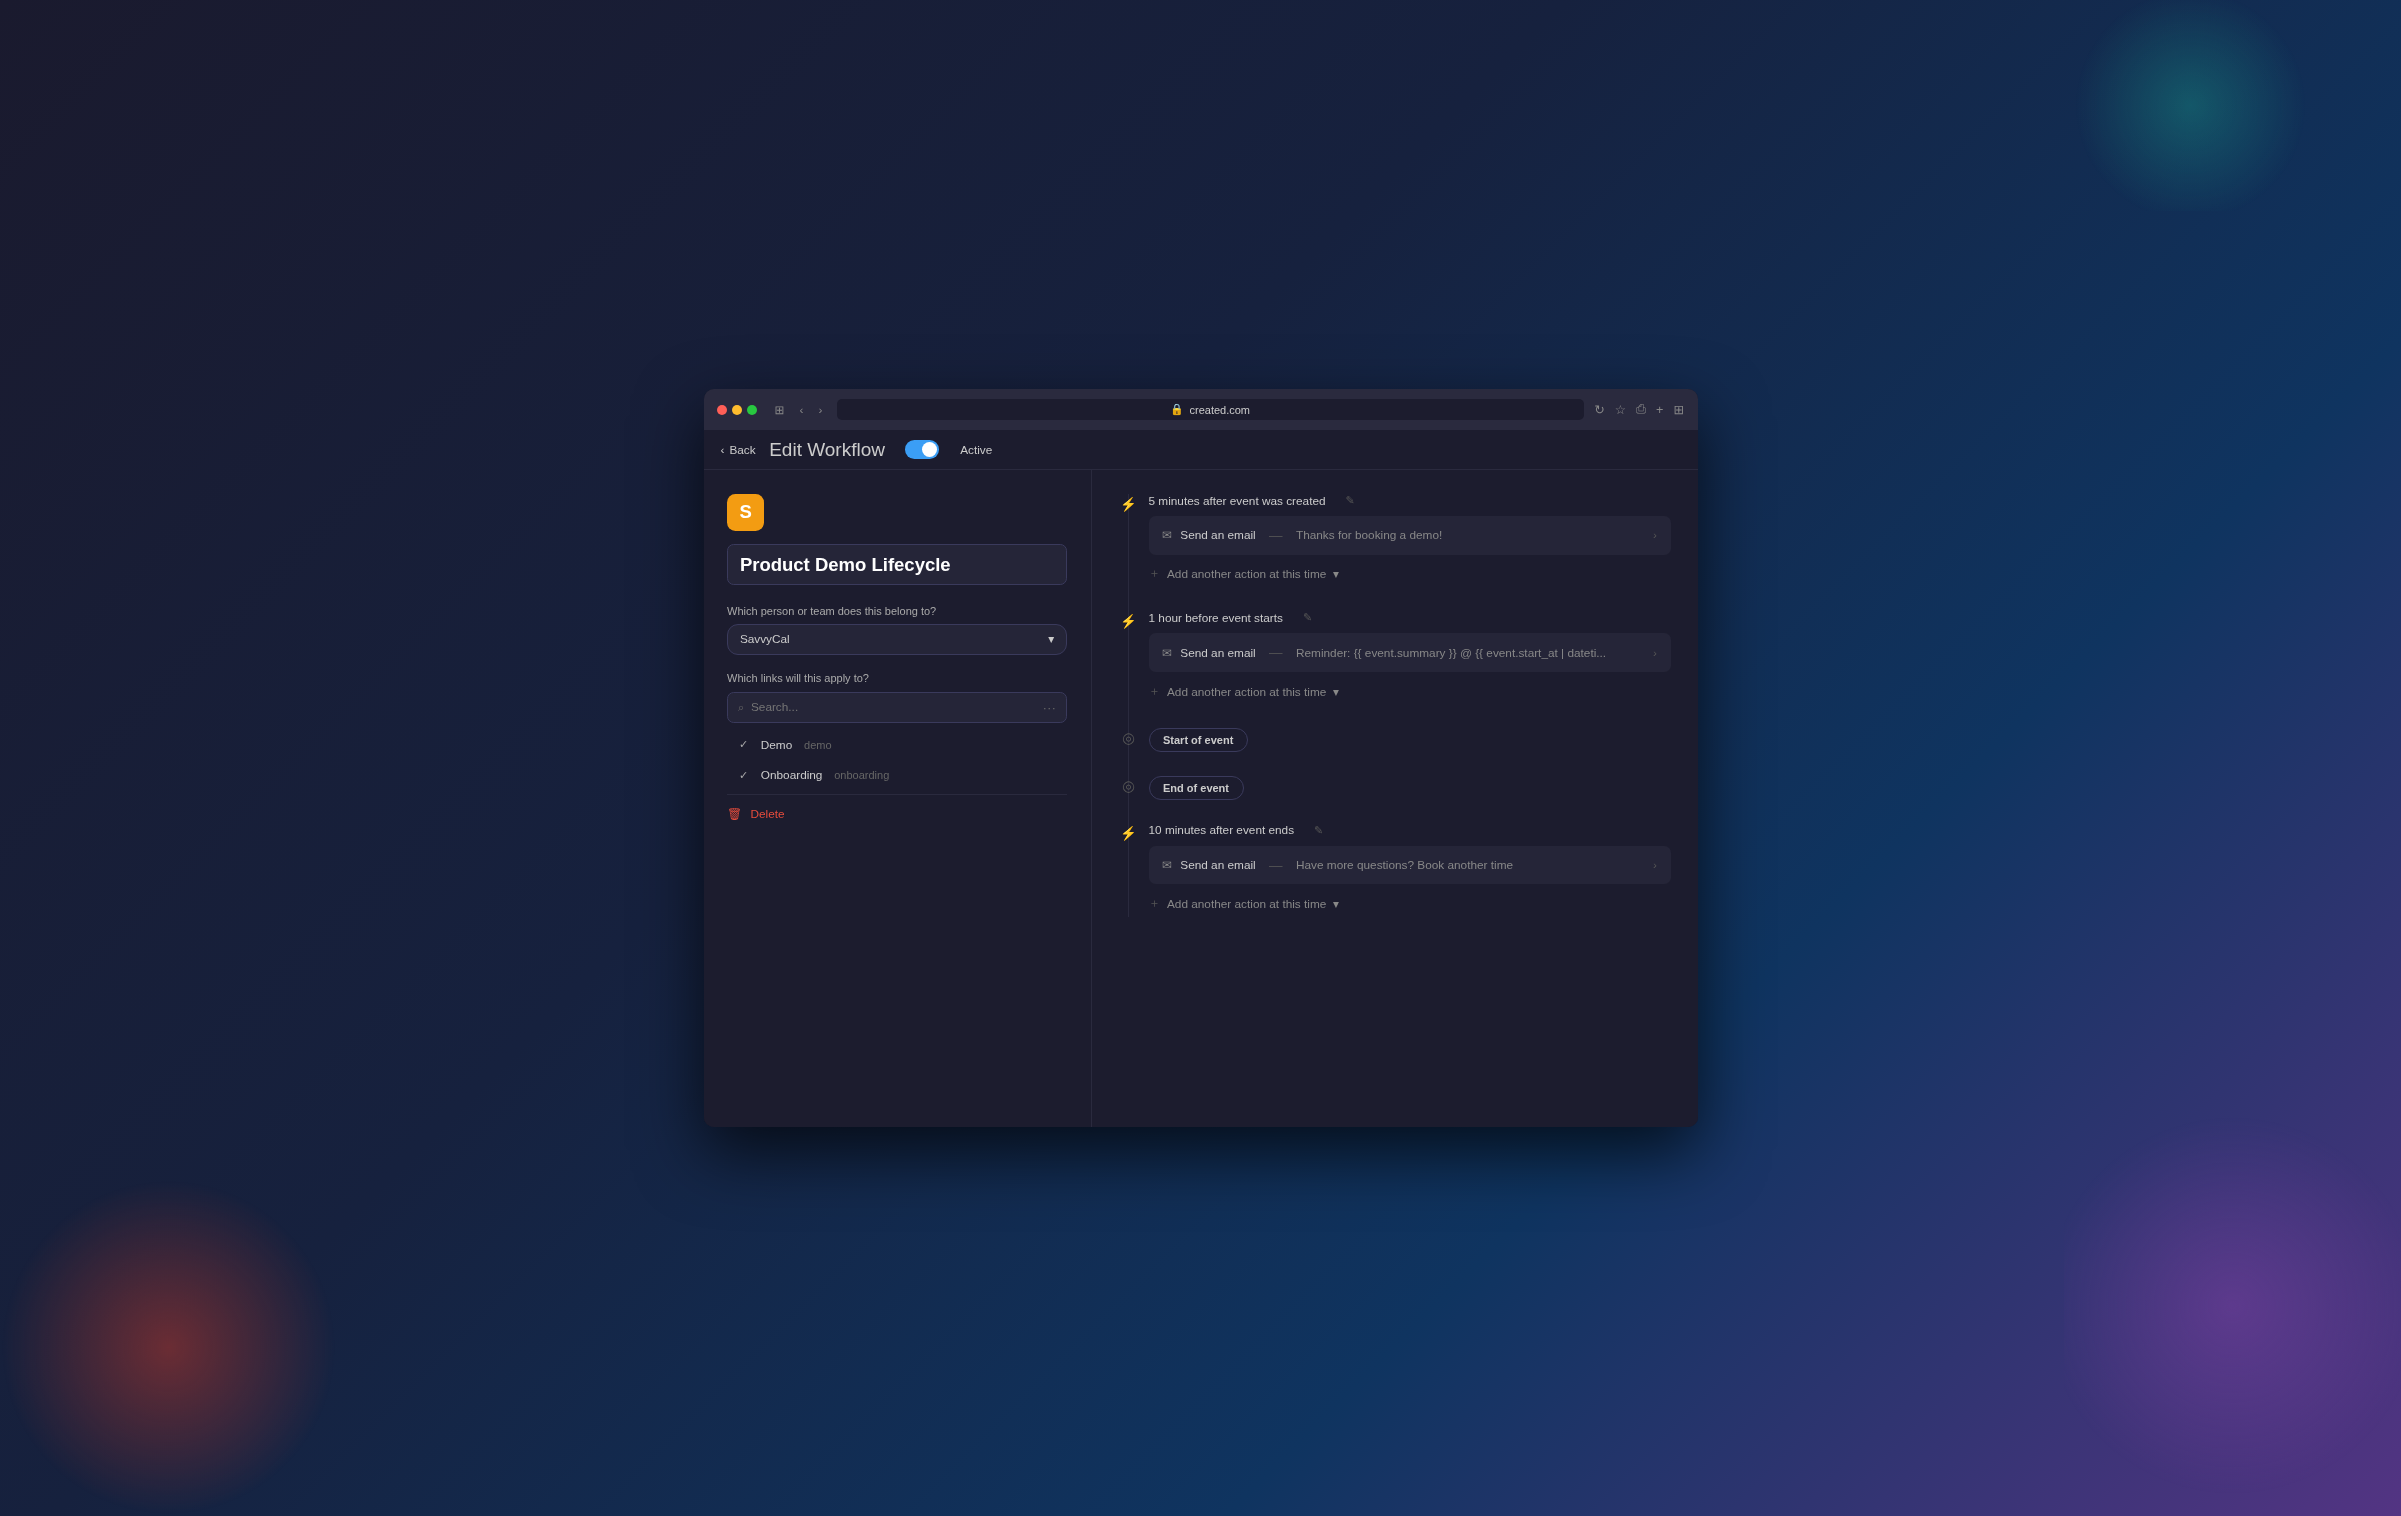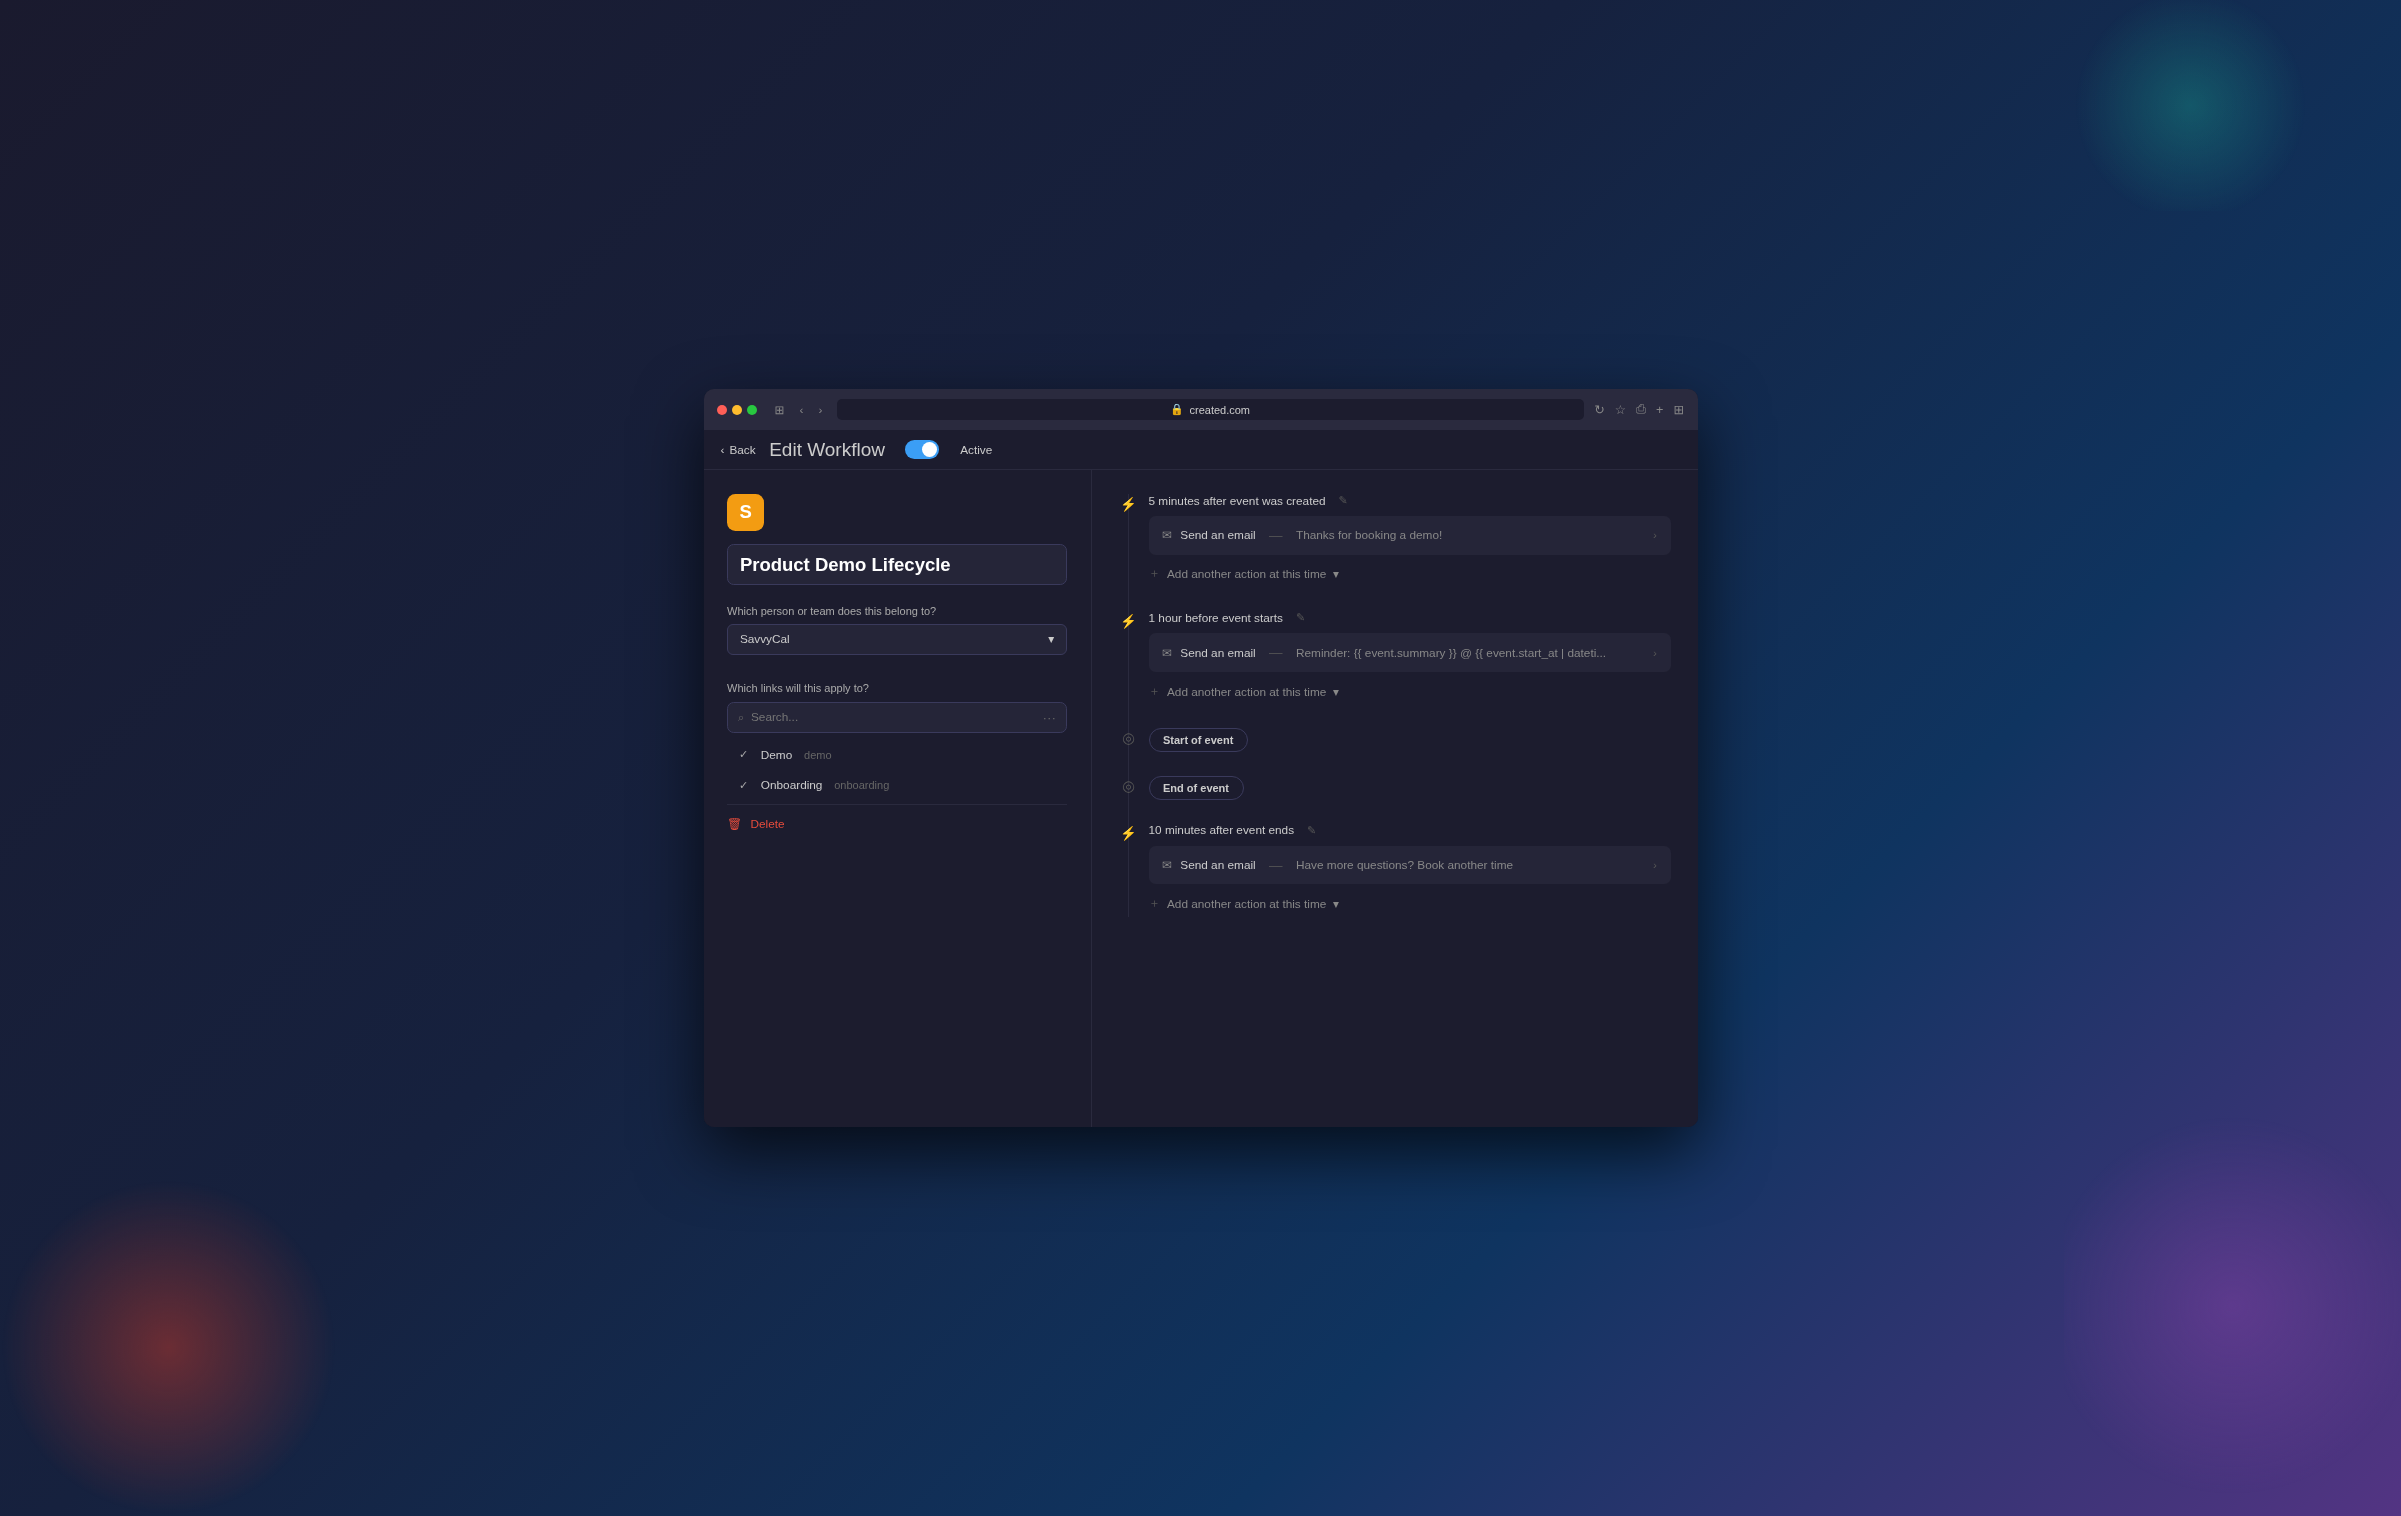--- a/index.html
+++ b/index.html
@@ -218,29 +218,29 @@
     .section-label {
       color: #aaa;
       font-size: 11px;
       margin-bottom: 6.7px;
     }
 
     .dropdown-select {
       width: 100%;
       background: #252538;
       border: 0.8px solid #3a3a5c;
-      border-radius: 6px;
+      border-radius: 11px;
       padding: 7.6px 11.8px;
       color: #ccc;
       font-size: 11.8px;
       display: flex;
       align-items: center;
       justify-content: space-between;
       cursor: pointer;
-      margin-bottom: 27px;
+      margin-bottom: 17px;
     }
 
     .section-label-2 {
       color: #aaa;
       font-size: 11px;
       margin-bottom: 8.4px;
     }
 
     .search-box {
       display: flex;
@@ -371,21 +371,21 @@
       justify-content: center;
       font-size: 13.5px;
     }
 
     .bolt-icon { color: #f39c12; }
     .circle-icon { color: #555; font-size: 15px; }
 
     .timeline-label {
       display: flex;
       align-items: center;
-      gap: 13px;
+      gap: 20px;
       margin-bottom: 8.4px;
     }
 
     .timeline-time {
       color: #ccc;
       font-size: 11.8px;
       font-weight: 500;
     }
 
     .edit-icon {

